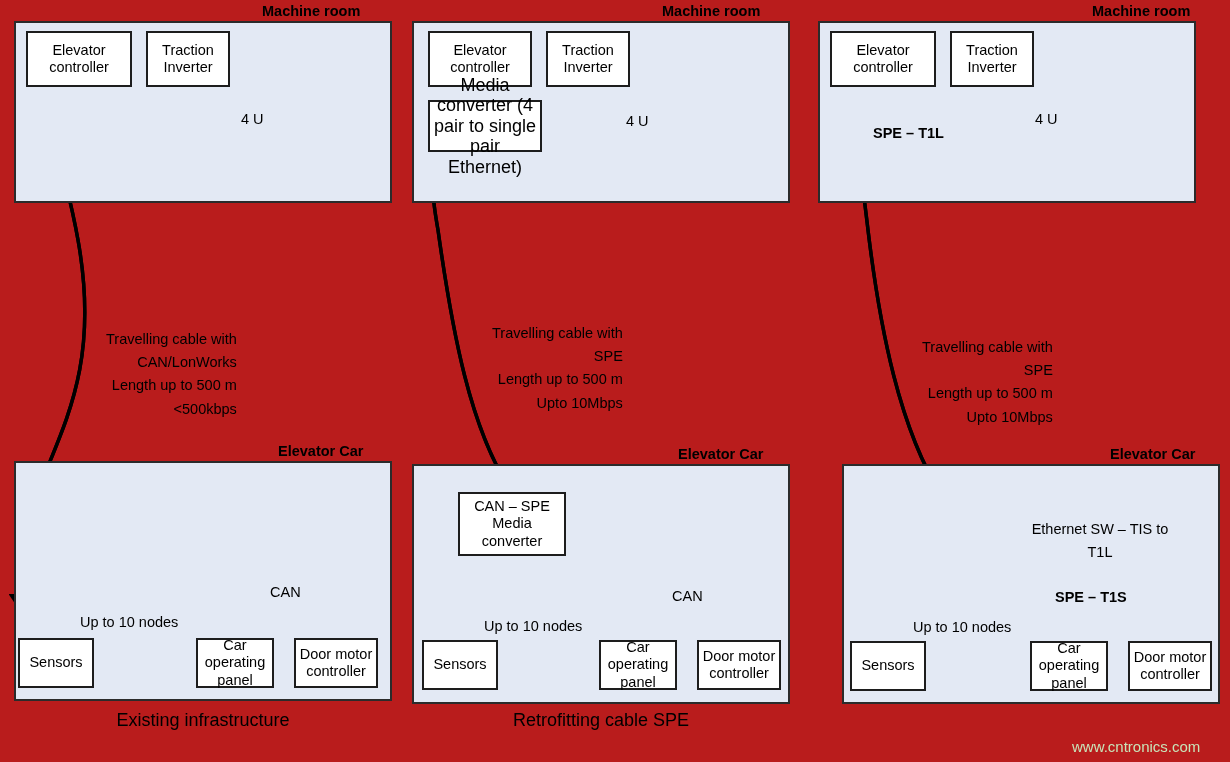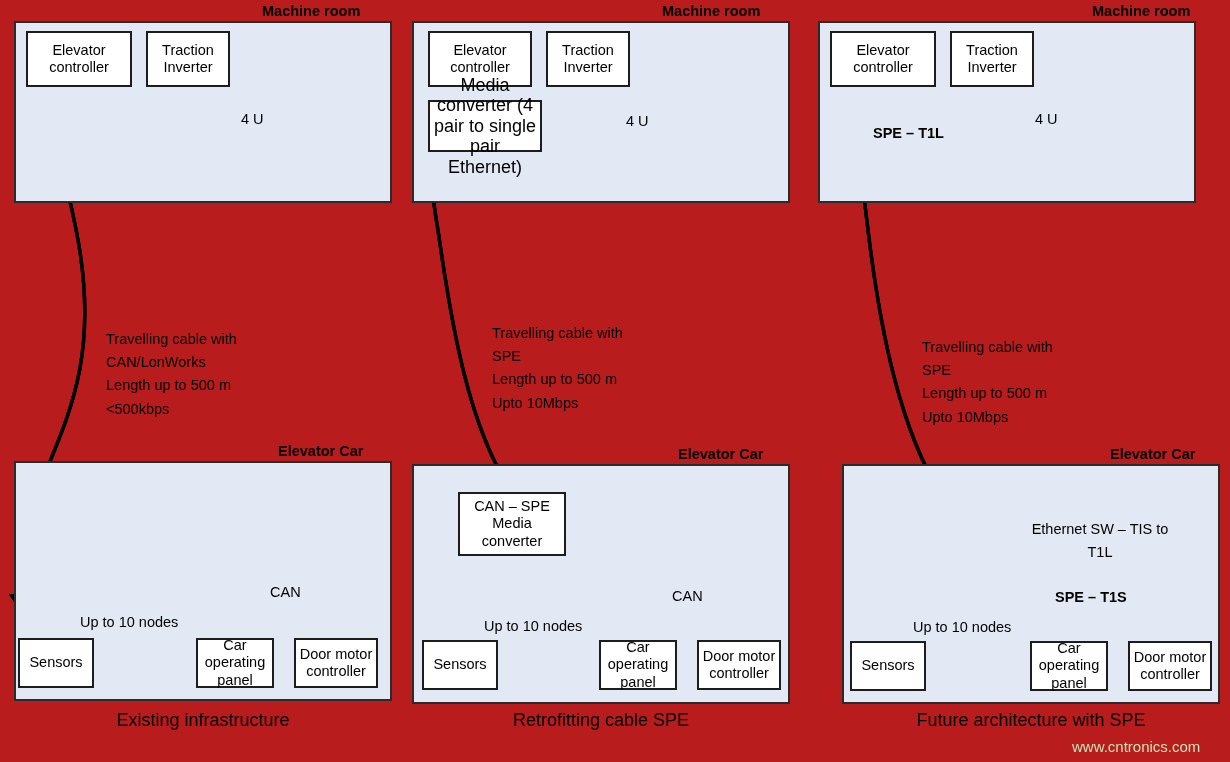--- a/index.html
+++ b/index.html
@@ -48,20 +48,21 @@
   }
   .box.small { font-size: 18px; line-height: 1.14; }
 
   
   .txt {
     position: absolute;
     font-size: 14.5px;
     line-height: 1.6;
     color: #000;
     white-space: pre-line;
+    text-align: right;
   }
   .txt.bold { font-weight: bold; }
   .txt.center { text-align: center; }
   .caption {
     position: absolute;
     font-size: 18px;
     color: #000;
     text-align: center;
     white-space: nowrap;
   }
@@ -434,17 +435,16 @@
 T1L</div>
   <div class="txt bold" style="left:1055px; top:586px;">SPE – T1S</div>
   <div class="txt" style="left:913px; top:616px;">Up to 10 nodes</div>
   <div class="box" style="left:850px; top:641px; width:76px; height:50px;">Sensors</div>
   <div class="box" style="left:1030px; top:641px; width:78px; height:50px;">Car
 operating
 panel</div>
   <div class="box" style="left:1128px; top:641px; width:84px; height:50px;">Door
 motor
 controller</div>
-  <div class="caption" style="left:842px; top:710px; width:378px;">Future architecture with SPE</div>
 
   <div class="watermark" style="left:1046px; top:738px;">www.cntronics.com</div>
 
 </div>
 
 </body></html>

